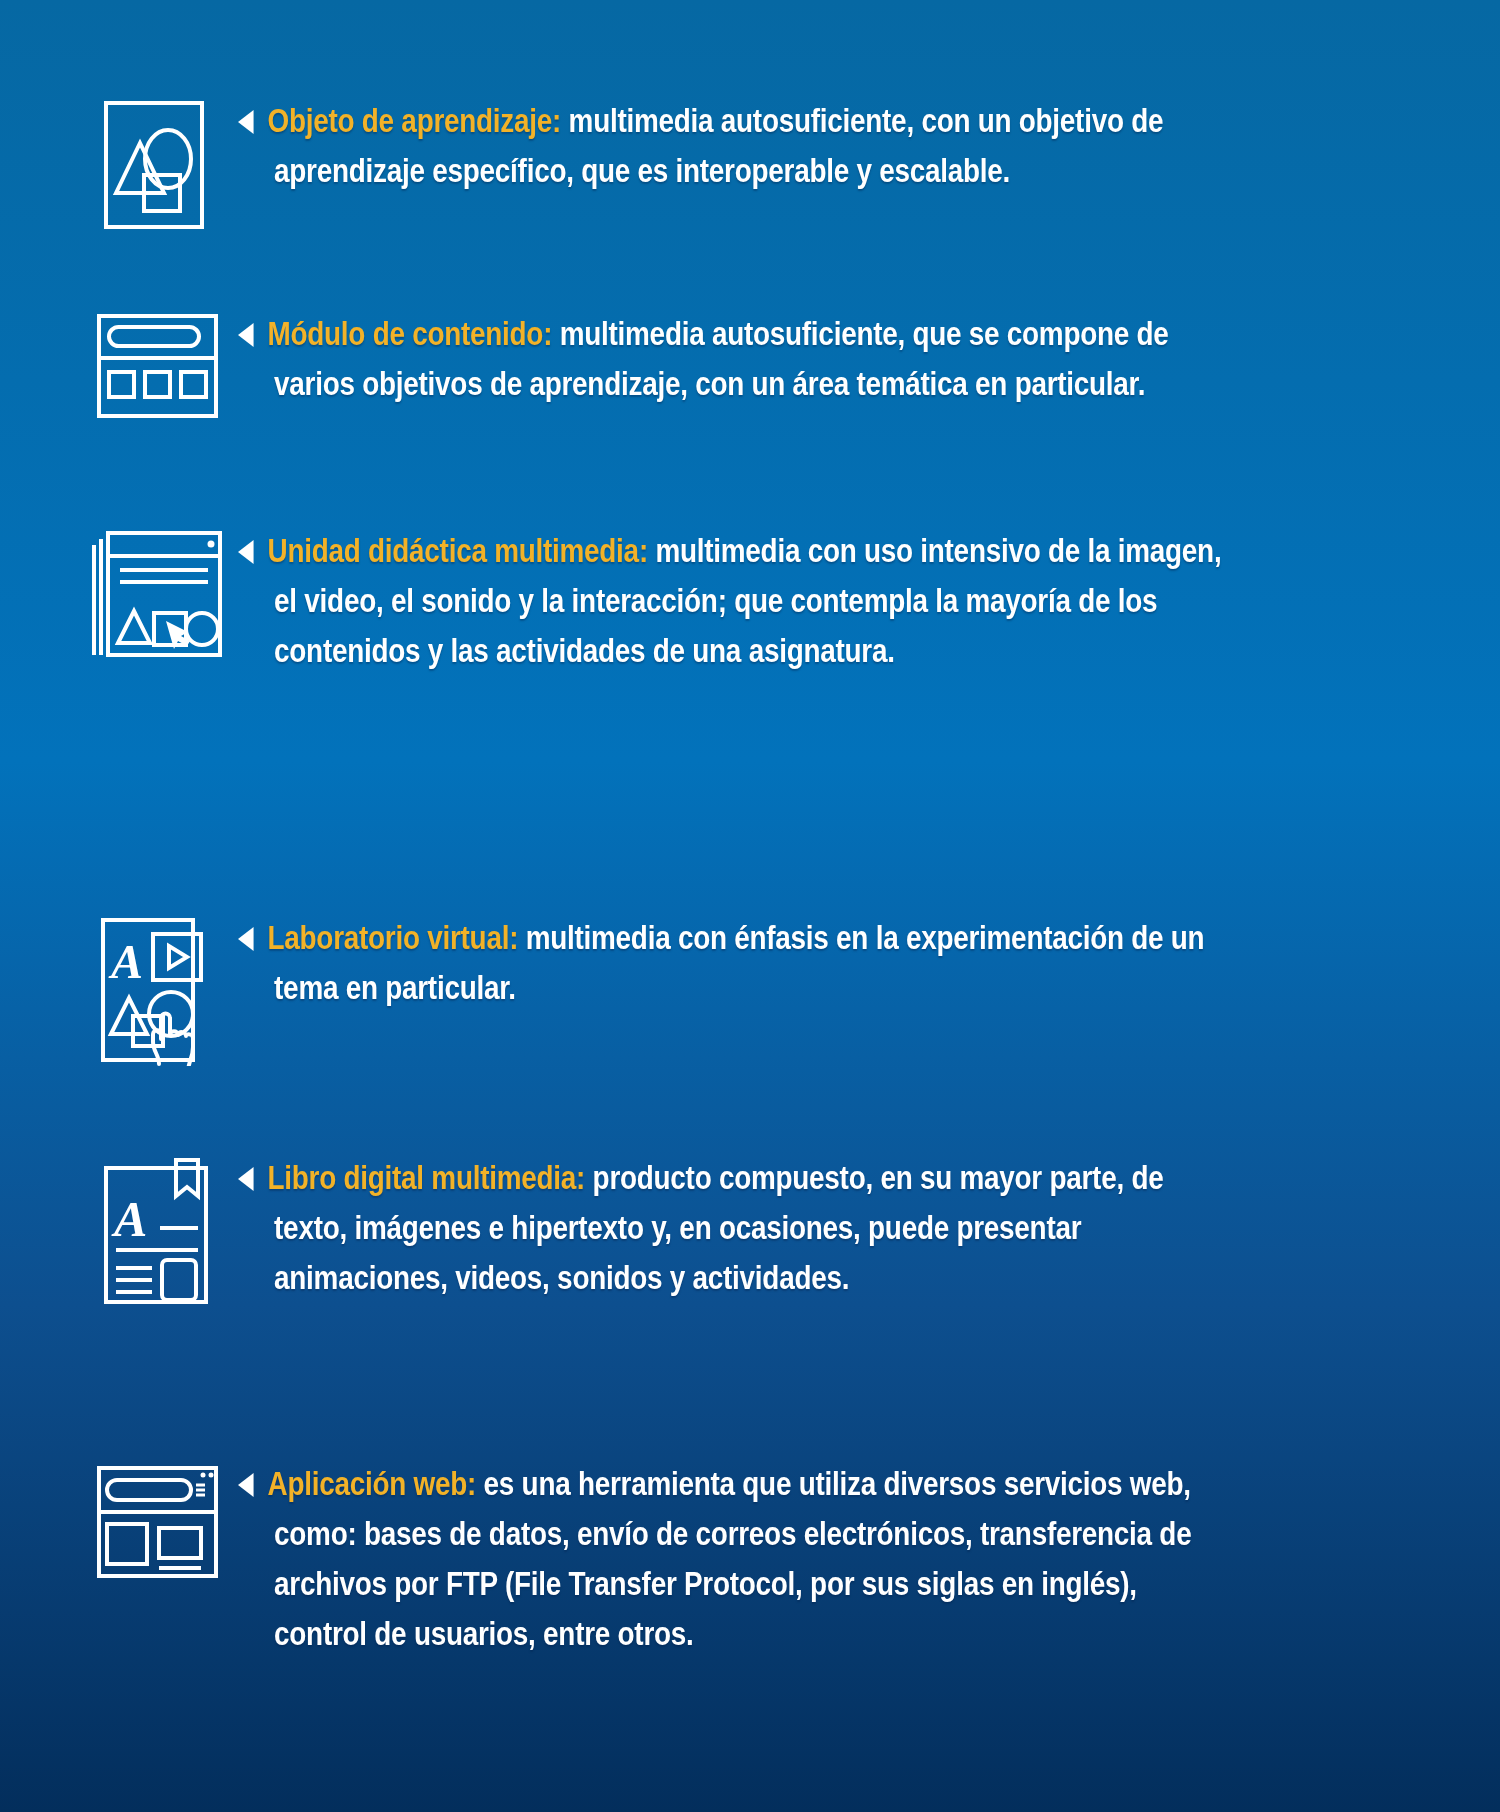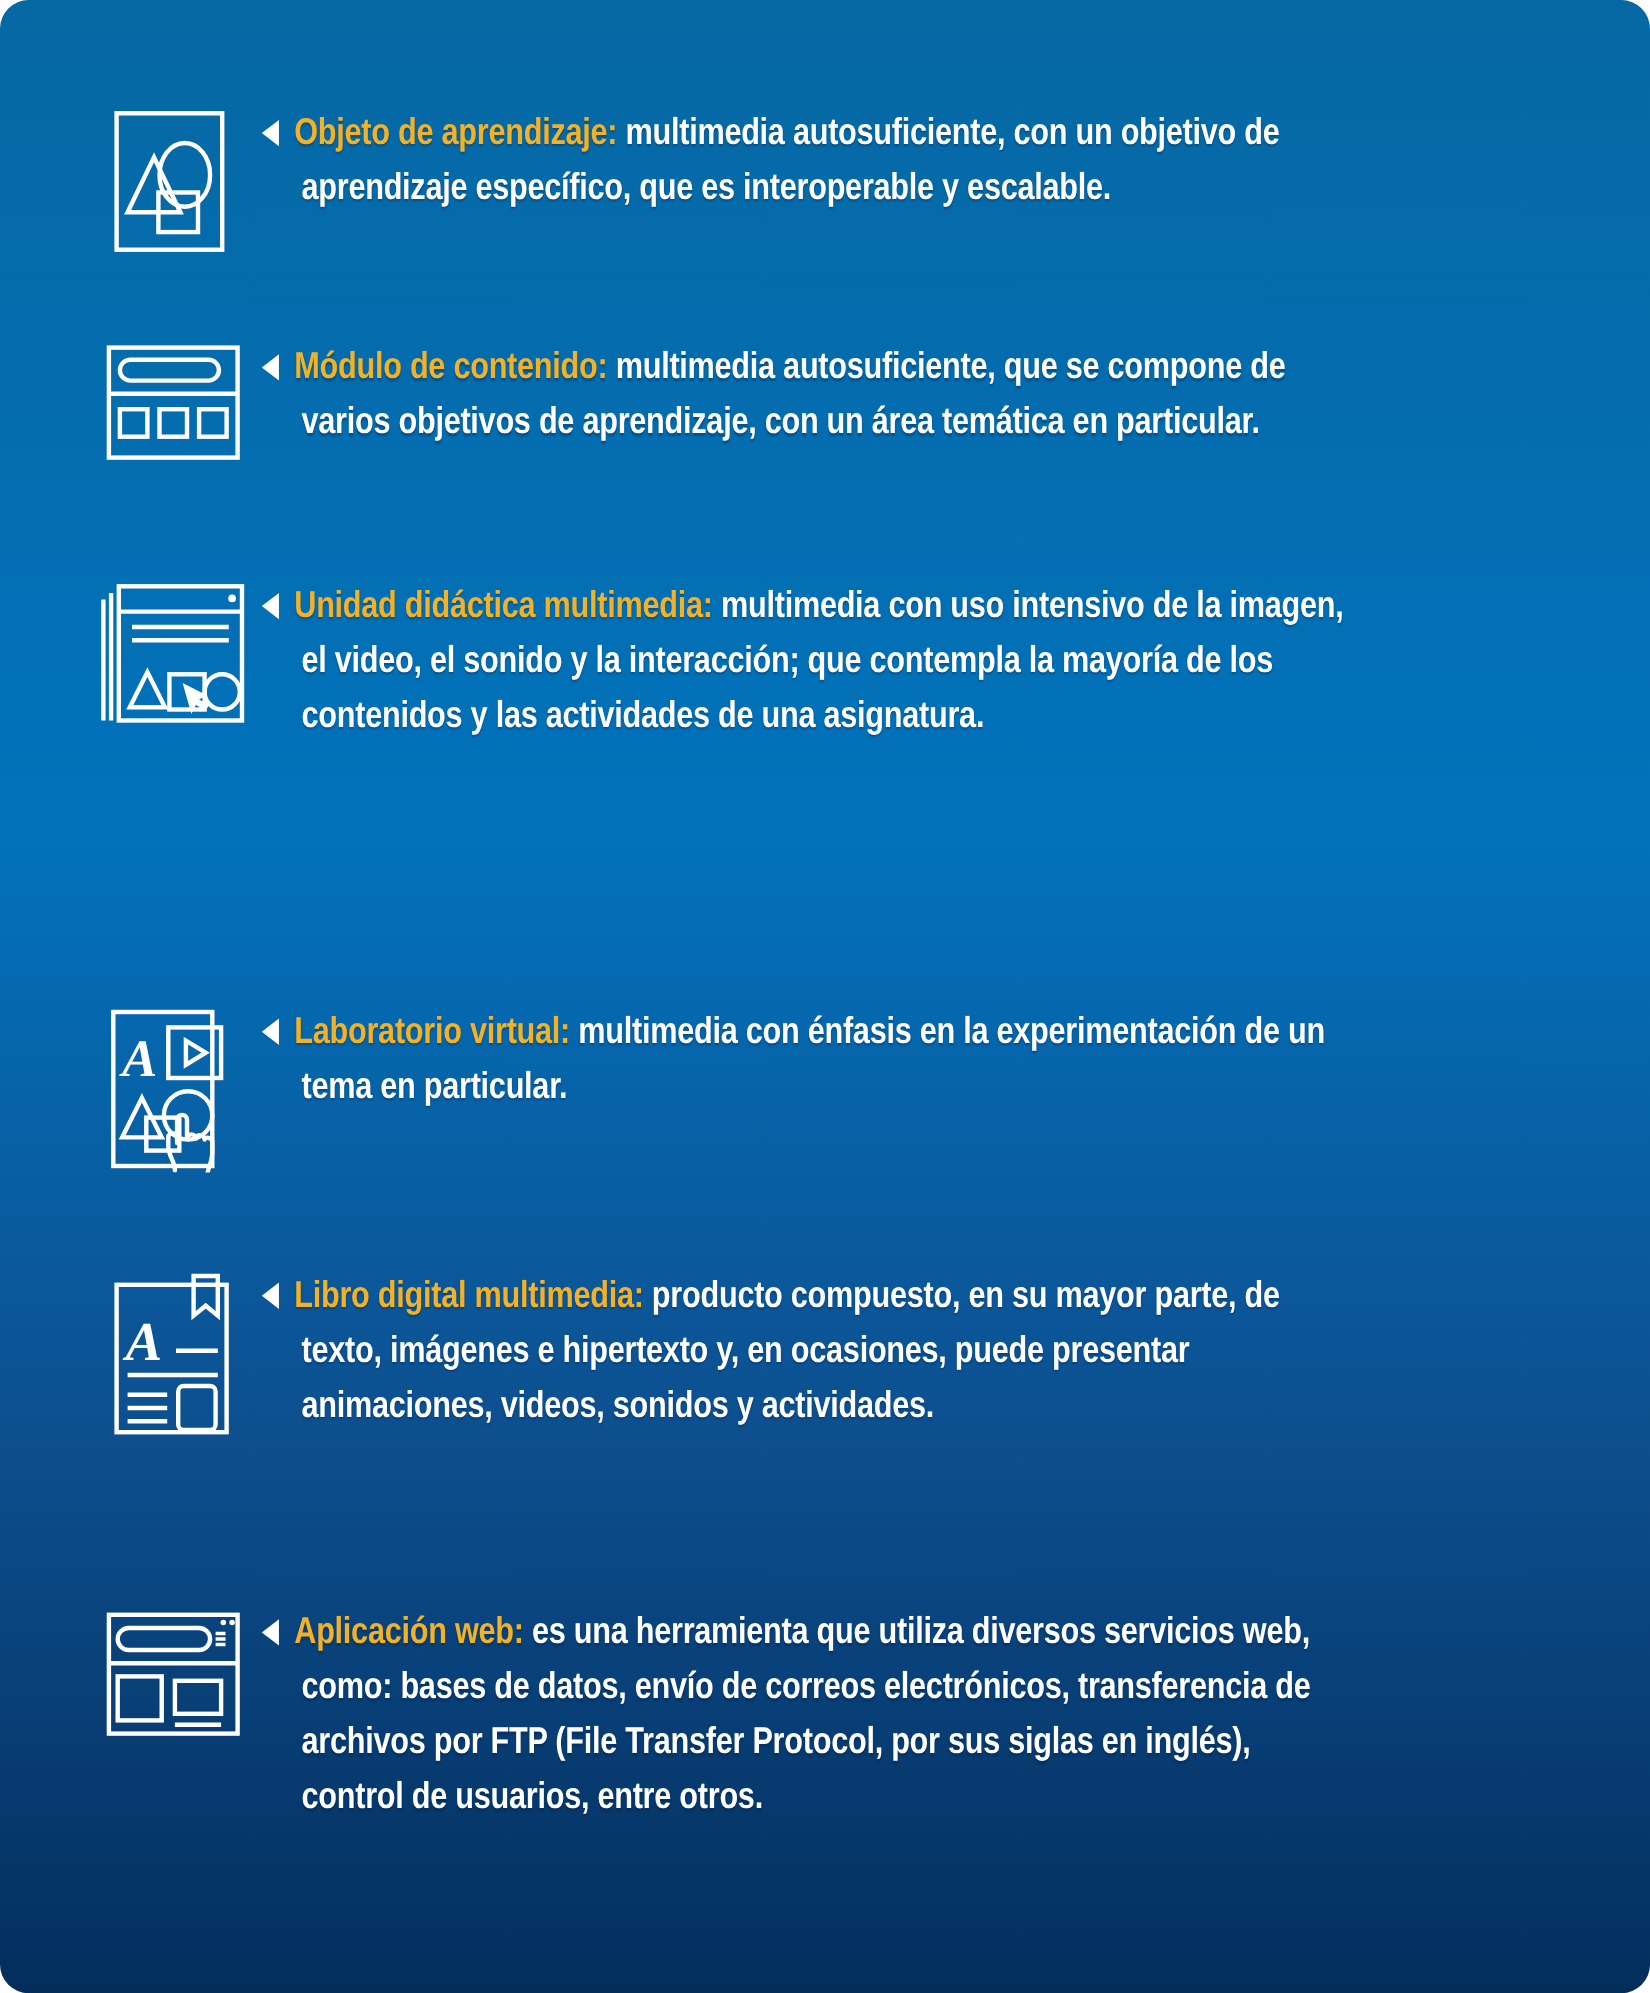--- a/index.html
+++ b/index.html
@@ -2,21 +2,20 @@
 <html><head>
 <meta charset="utf-8">
 <style>
   html,body{margin:0;padding:0;}
   .canvas{
     position:relative;
     width:1500px;height:1812px;
     overflow:hidden;
     background:linear-gradient(180deg,#0668A3 0%,#0272BB 42%,#0D4F8F 72%,#032E5C 100%);
     font-family:"Liberation Sans",sans-serif;
-    border-radius:26px;
   }
   .row{position:absolute;left:0;width:1500px;display:flex;align-items:flex-start;}
   .icon-cell{
     position:absolute;left:82px;top:4px;width:150px;
     display:flex;justify-content:center;align-items:flex-start;
   }
   .icon-cell svg{stroke:#FFFFFF;fill:none;stroke-width:4;}
   .text-block{
     position:absolute;left:238px;top:0;
     width:1160px;

